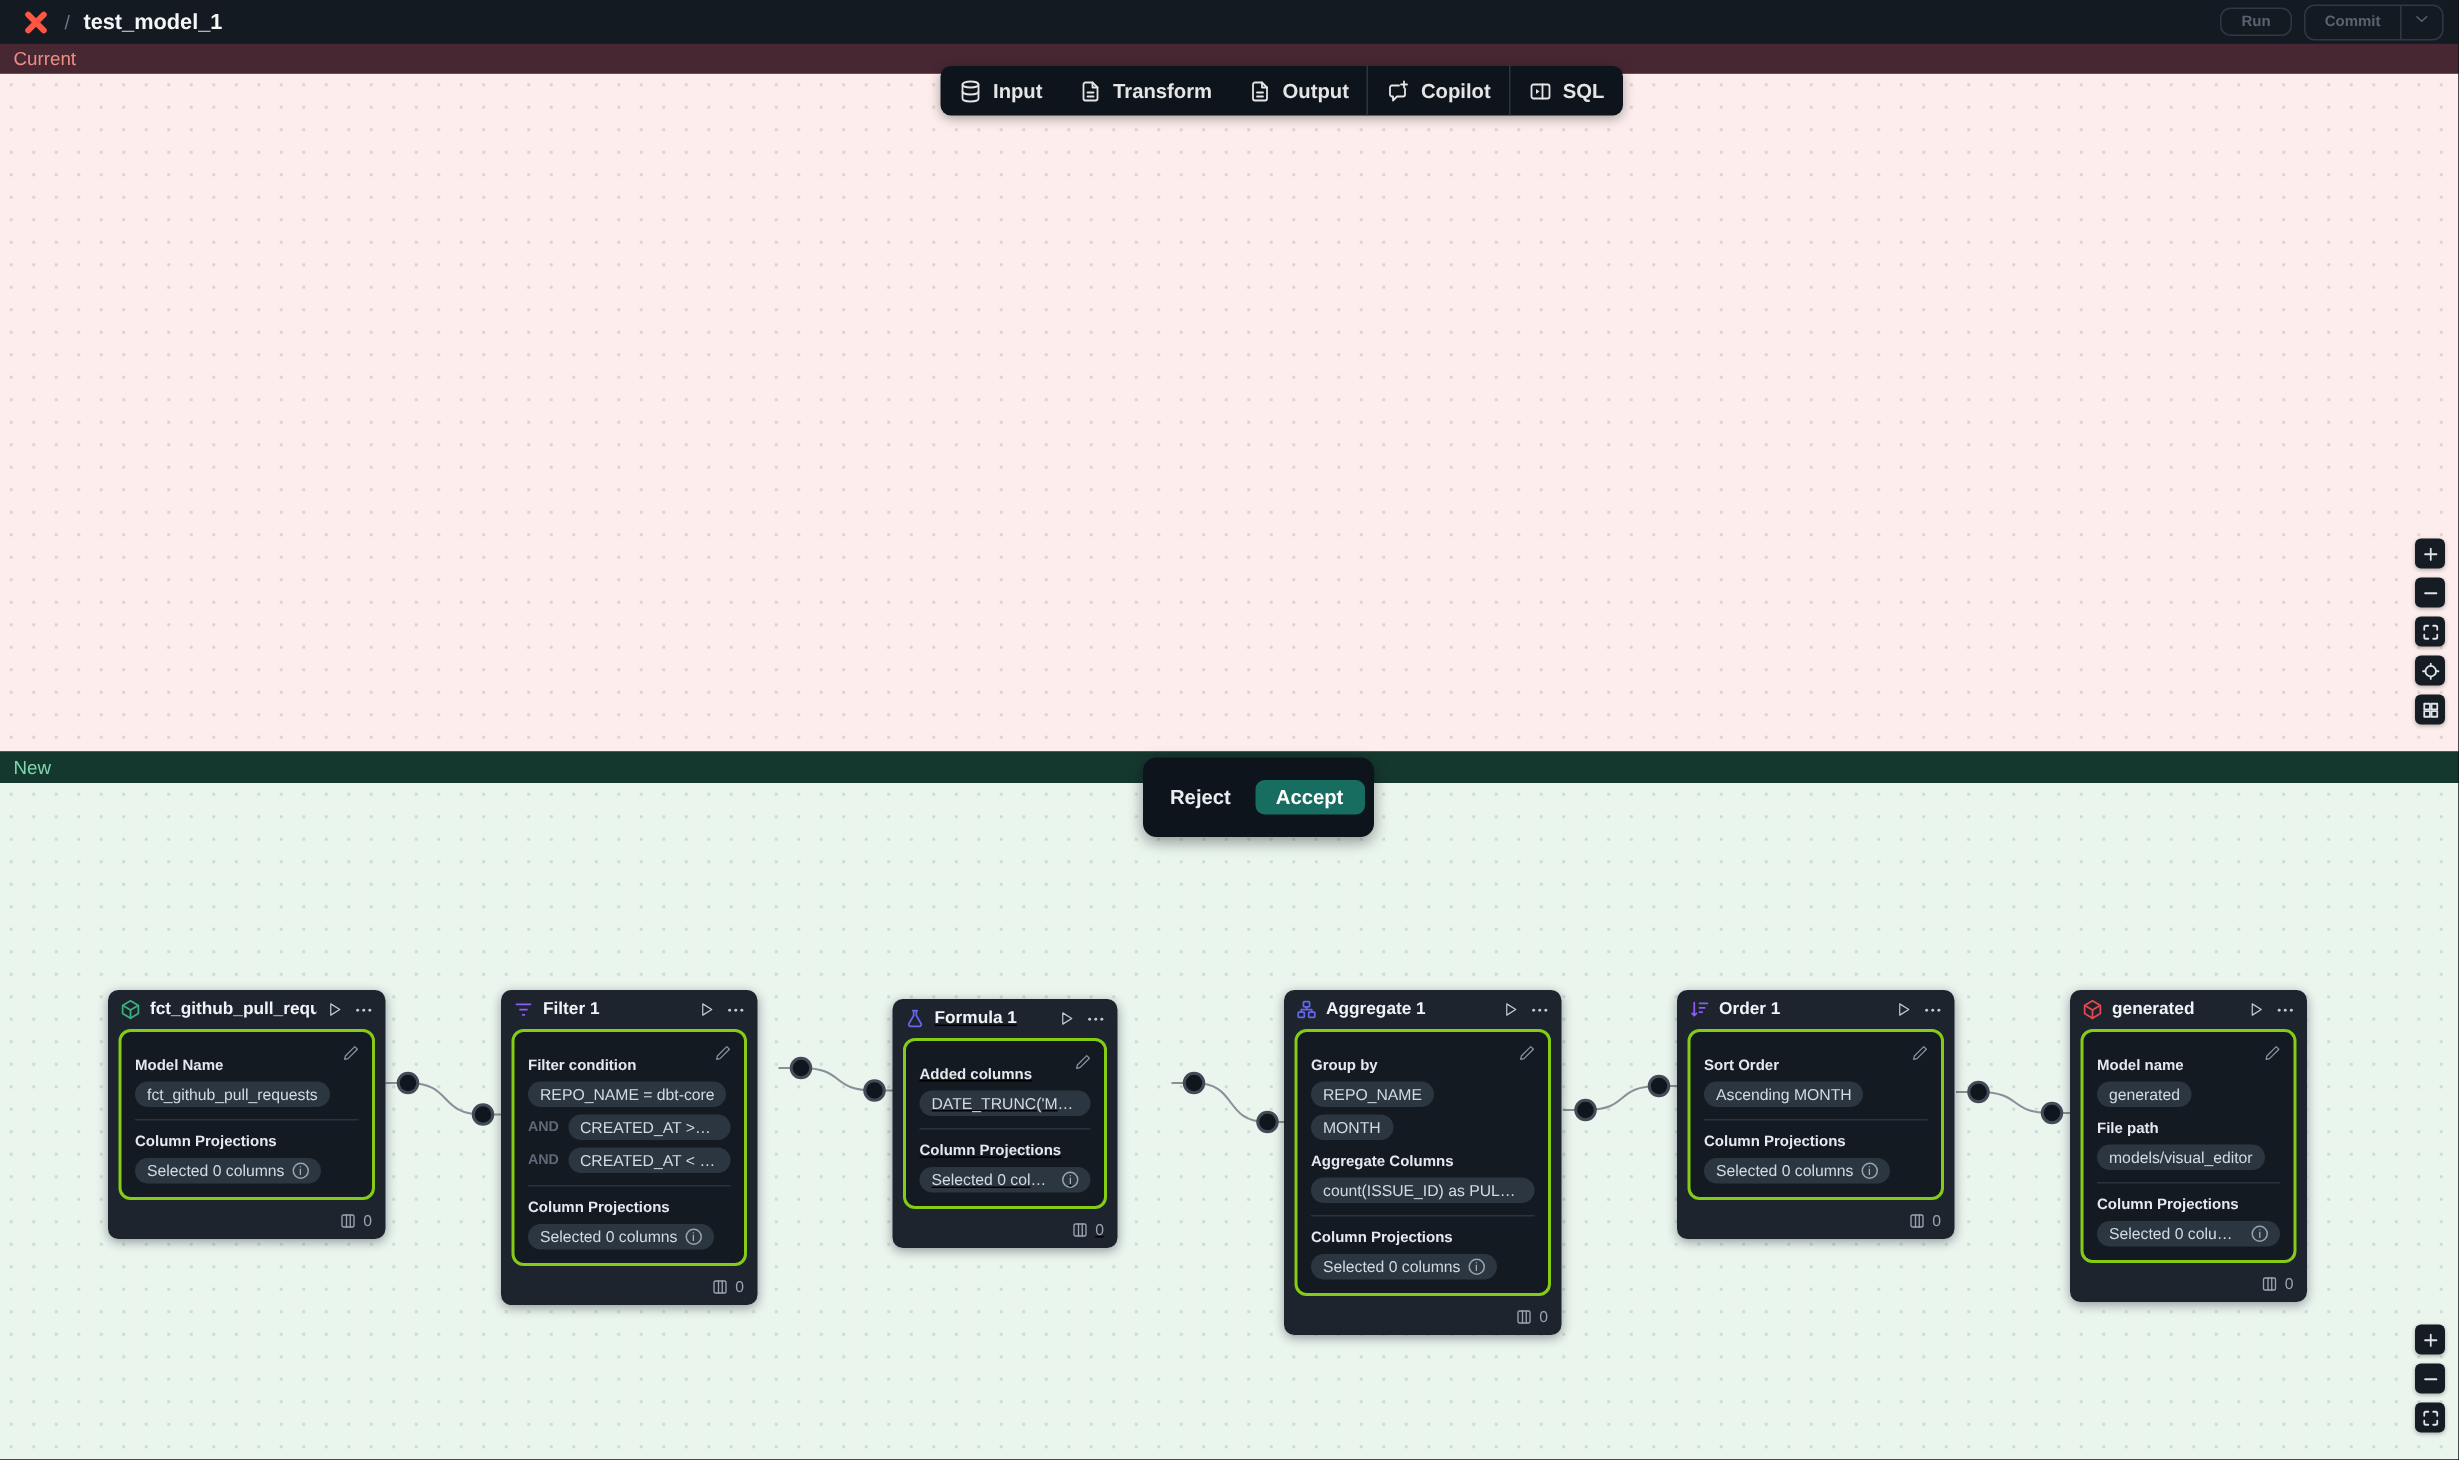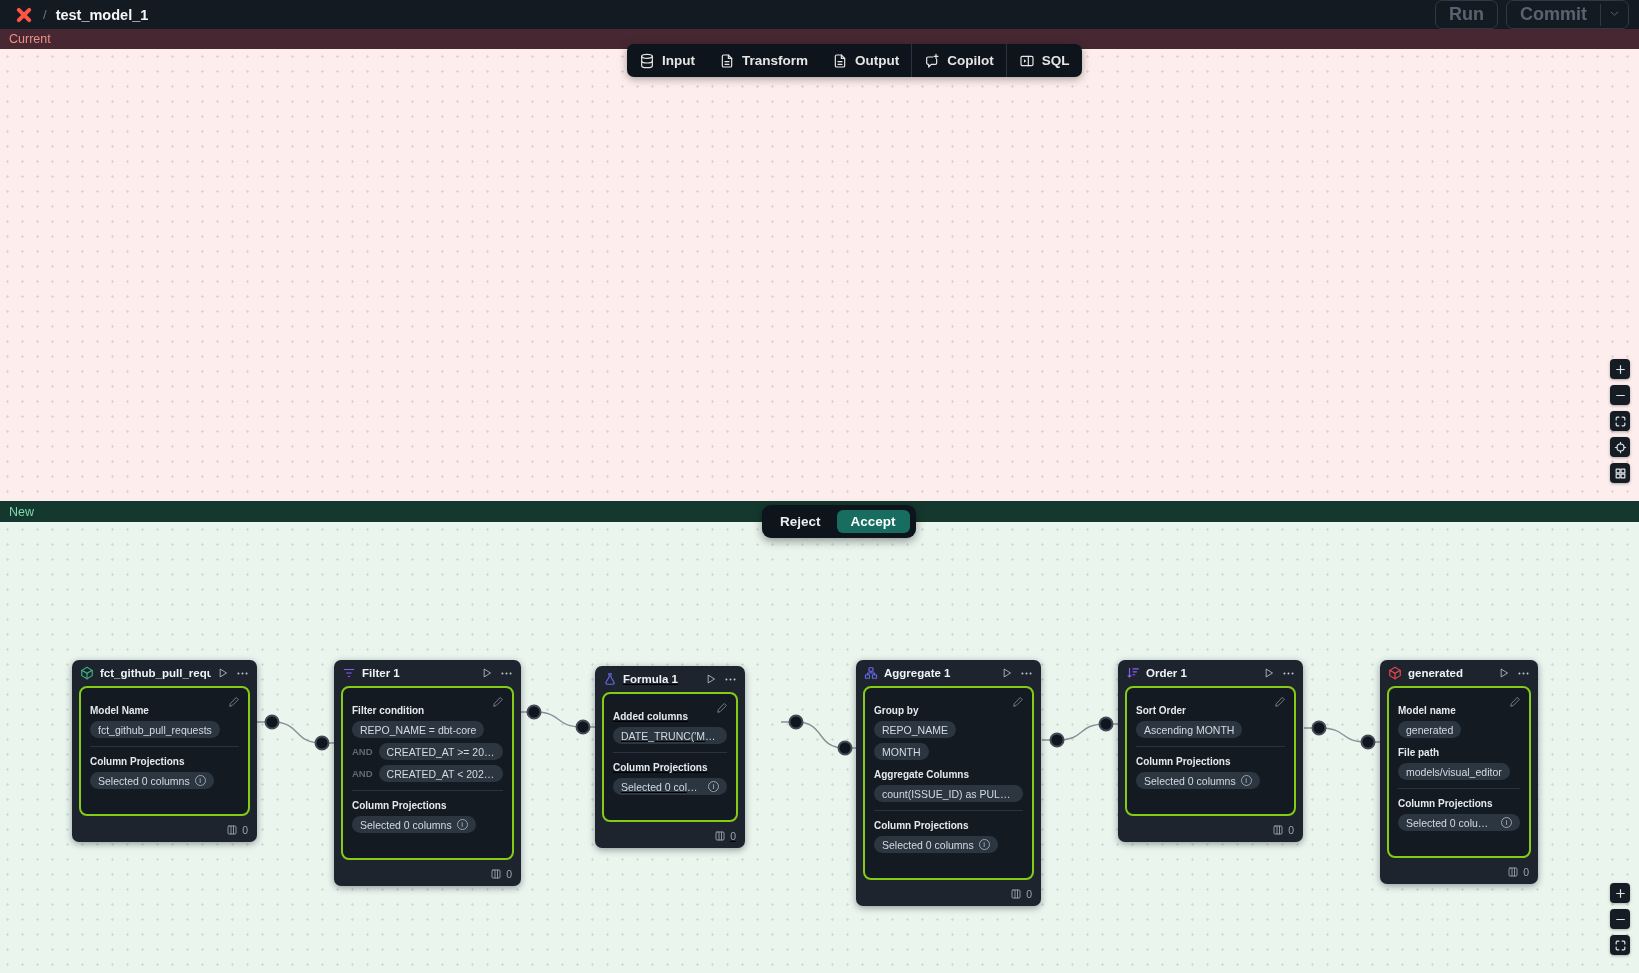--- a/index.html
+++ b/index.html
@@ -8,21 +8,21 @@
   .app{position:relative;width:1639px;height:973px}
 
   
   .topbar{position:absolute;left:0;top:0;width:100%;height:29px;background:#141a22;
     display:flex;align-items:center;padding:0 10px;gap:9px;z-index:10}
   .logo{width:20px;height:20px;margin-left:4px;display:flex;align-items:center}
   .slash{color:#6b7480;font-size:13px}
   .title{color:#f4f6f8;font-weight:bold;font-size:14.5px}
   .topbar-actions{margin-left:auto;display:flex;gap:8px;align-items:center}
   .btn{border:1px solid #2f3844;border-radius:7px;background:transparent;color:#59636f;
-    font-size:18px;font-weight:600;padding:3px 13px;font-family:inherit;cursor:pointer}
+    font-size:10px;font-weight:600;padding:3px 13px;font-family:inherit;cursor:pointer}
   .split{display:flex;border:1px solid #2f3844;border-radius:7px;overflow:hidden;align-items:center}
   .split .btn{border:none;border-radius:0}
   .split .chev{border-left:1px solid #2f3844;padding:2px 7px;display:flex;align-items:center;color:#59636f}
 
   
   .bar{position:absolute;left:0;width:100%;font-size:12.5px;display:flex;align-items:center;
     padding:0 9px;z-index:1}
   .bar.current{top:29px;height:20px;background:#472832;color:#ee8f85}
   .bar.new{top:501px;height:21px;background:#15382e;color:#7fd8ac}
 
@@ -35,21 +35,21 @@
 
   
   .toolbar{position:absolute;left:627px;top:44px;height:33px;background:#0e141b;border-radius:7px;
     display:flex;align-items:center;box-shadow:0 2px 8px rgba(0,0,0,.35);z-index:6;overflow:hidden}
   .tb-item{display:flex;align-items:center;gap:7px;color:#e5e5e5;font-size:13.5px;font-weight:600;
     padding:0 12px;height:100%;cursor:pointer;white-space:nowrap}
   .tb-div{width:1px;height:100%;background:#2c343f}
 
   
   .accept-bar{position:absolute;left:762px;top:505px;background:#0e141b;border-radius:9px;
-    display:flex;align-items:center;gap:4px;padding:5px 6px;box-shadow:0 3px 10px rgba(0,0,0,.4);z-index:6}
+    display:flex;align-items:center;gap:4px;padding:15px 6px;box-shadow:0 3px 10px rgba(0,0,0,.4);z-index:6}
   .reject-btn{color:#e9edf0;font-size:13.5px;font-weight:600;padding:4px 12px;background:transparent;
     border:none;font-family:inherit;cursor:pointer}
   .accept-btn{color:#fff;font-size:13.5px;font-weight:700;padding:4px 14px;background:#176d60;
     border:none;border-radius:6px;font-family:inherit;cursor:pointer}
 
   
   .controls{position:absolute;display:flex;flex-direction:column;gap:6px;z-index:5}
   .ctrl{width:20px;height:20px;background:#161c24;border-radius:4px;display:flex;align-items:center;
     justify-content:center;color:#dfe4e9;cursor:pointer;box-shadow:0 1px 3px rgba(0,0,0,.3)}
 
@@ -59,21 +59,21 @@
   .node-header{display:flex;align-items:center;gap:6px;padding:6px 8px 5px}
   .node-title{color:#f0f3f6;font-size:11.5px;font-weight:700;flex:1;white-space:nowrap;
     overflow:hidden;min-width:0}
   .node-actions{display:flex;align-items:center;gap:7px;color:#c3cad3;flex:none}
   .node-actions span{display:flex;cursor:pointer}
   .node-panel{position:relative;margin:1px 7px 6px;background:#141a21;border:2px solid #84cc16;
     border-radius:8px;padding:8px 9px 9px;min-width:0}
   .sec-label{color:#e4e9ee;font-size:10px;font-weight:700;margin:0 0 5px}
   .sec-label:not(:first-child){margin-top:9px}
   .pill-row{display:flex;align-items:center;gap:6px;margin-bottom:5px;min-width:0}
-  .pill-row:last-child{margin-bottom:16px}
+  .pill-row:last-child{margin-bottom:0}
   .and{color:#5f6a78;font-size:9.5px;font-weight:700;flex:none}
   .pill{background:#2c3641;border-radius:9px;color:#d3dae2;font-size:10.5px;padding:2.5px 8px;
     white-space:nowrap;overflow:hidden;text-overflow:ellipsis;max-width:100%;display:inline-flex;
     align-items:center;gap:5px;min-width:0}
   .pill .txt{overflow:hidden;text-overflow:ellipsis}
   .info-i{width:11px;height:11px;border:1px solid #9aa4b0;border-radius:50%;font-size:8px;
     display:inline-flex;align-items:center;justify-content:center;color:#b6bec8;flex:none}
   .divider{height:1px;background:#2a323e;margin:8px 0}
   .edit-icon{position:absolute;top:8px;right:8px;color:#8b94a1;cursor:pointer;display:flex}
   .node-footer{display:flex;justify-content:flex-end;align-items:center;gap:4px;
@@ -263,21 +263,21 @@
             </div>
           </div>
           <div class="node-footer">
             <svg width="12" height="12" viewBox="0 0 24 24" fill="none" stroke="currentColor" stroke-width="1.8" stroke-linecap="round" stroke-linejoin="round">
               <rect x="4" y="4" width="16" height="16" rx="2"></rect>
               <path d="M10 4v16M15 4v16"></path>
             </svg>
             <span>0</span>
           </div>
         </div>
-        <div class="node" style="left: 334px; top: 138px; width: 187px;">
+        <div class="node" style="left: 334px; top: 138px; width: 171px;">
           <div class="node-header">
             <span style="color:#8b5cf6;display:flex">
               <svg width="14" height="14" viewBox="0 0 24 24" fill="none" stroke="currentColor" stroke-width="2" stroke-linecap="round" stroke-linejoin="round">
                 <path d="M4 6h16M8 12h8M11 18h2"></path>
               </svg>
             </span>
             <span class="node-title">Filter 1</span>
             <span class="node-actions">
               <span>
                 <svg width="12" height="12" viewBox="0 0 24 24" fill="none" stroke="currentColor" stroke-width="1.6" stroke-linecap="round" stroke-linejoin="round">

